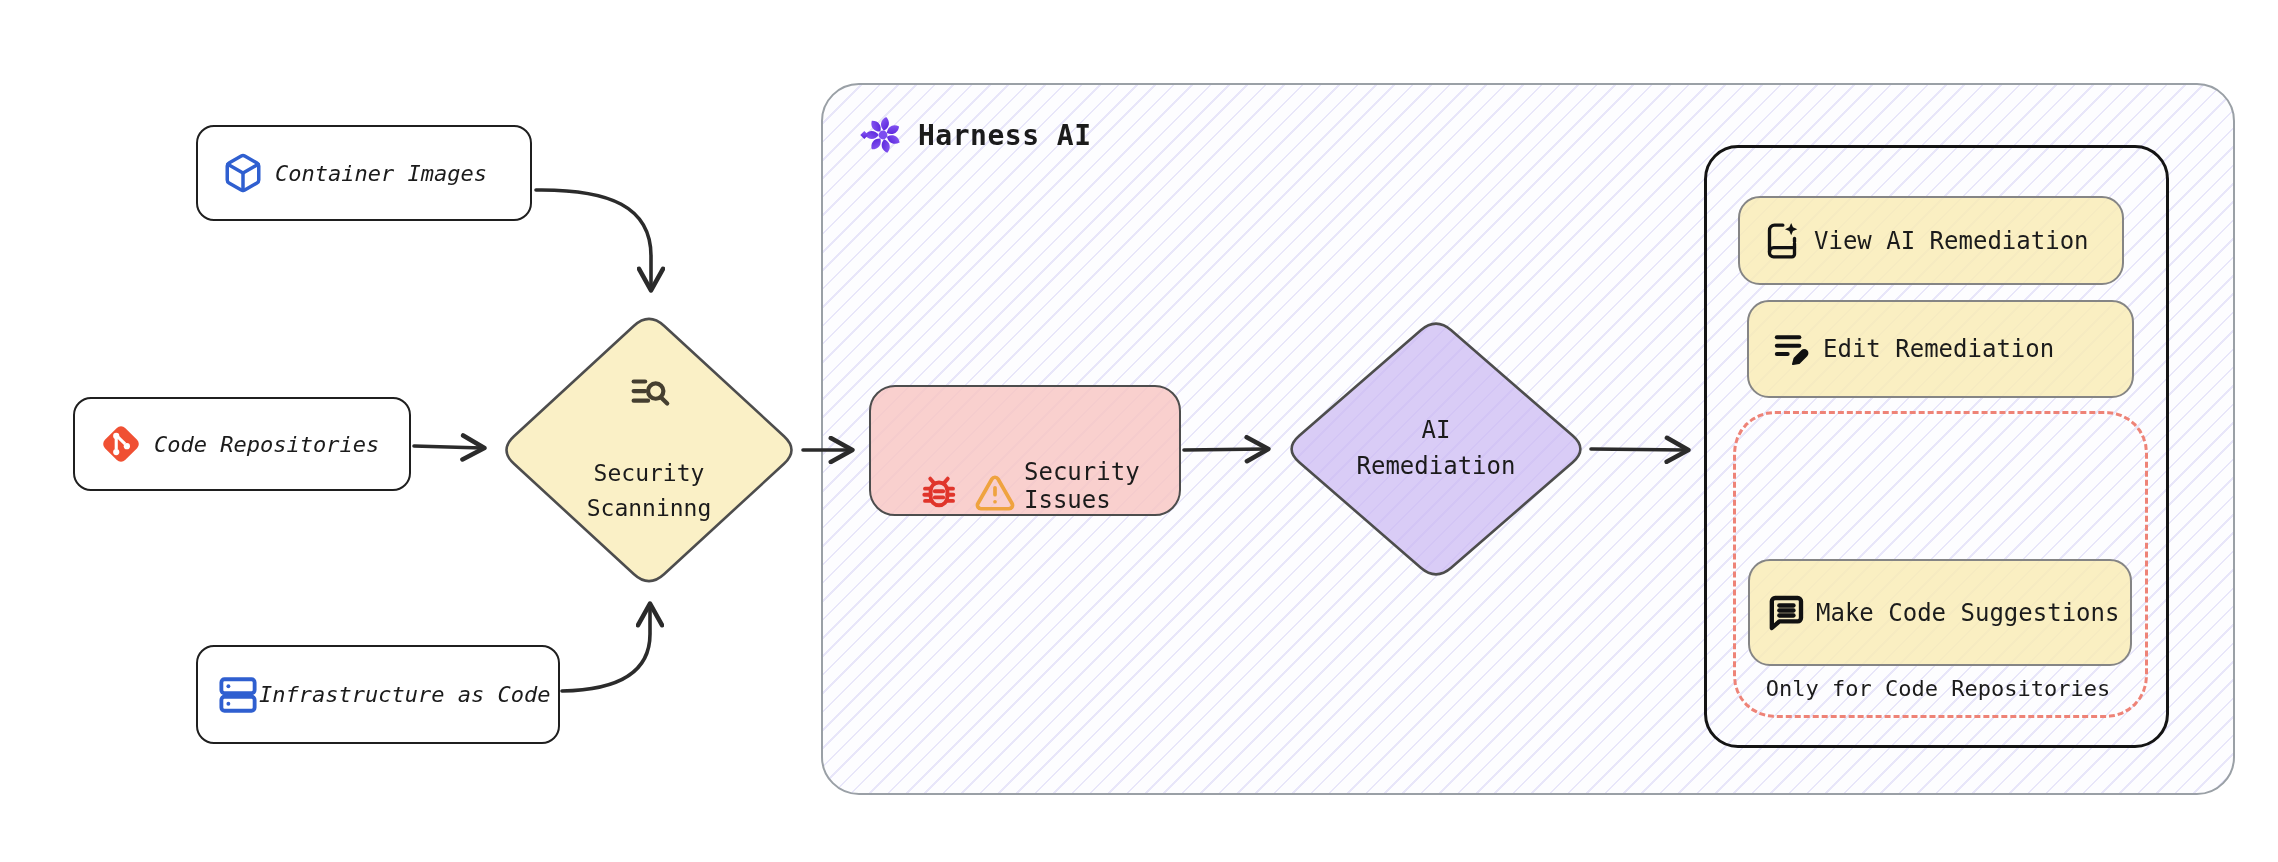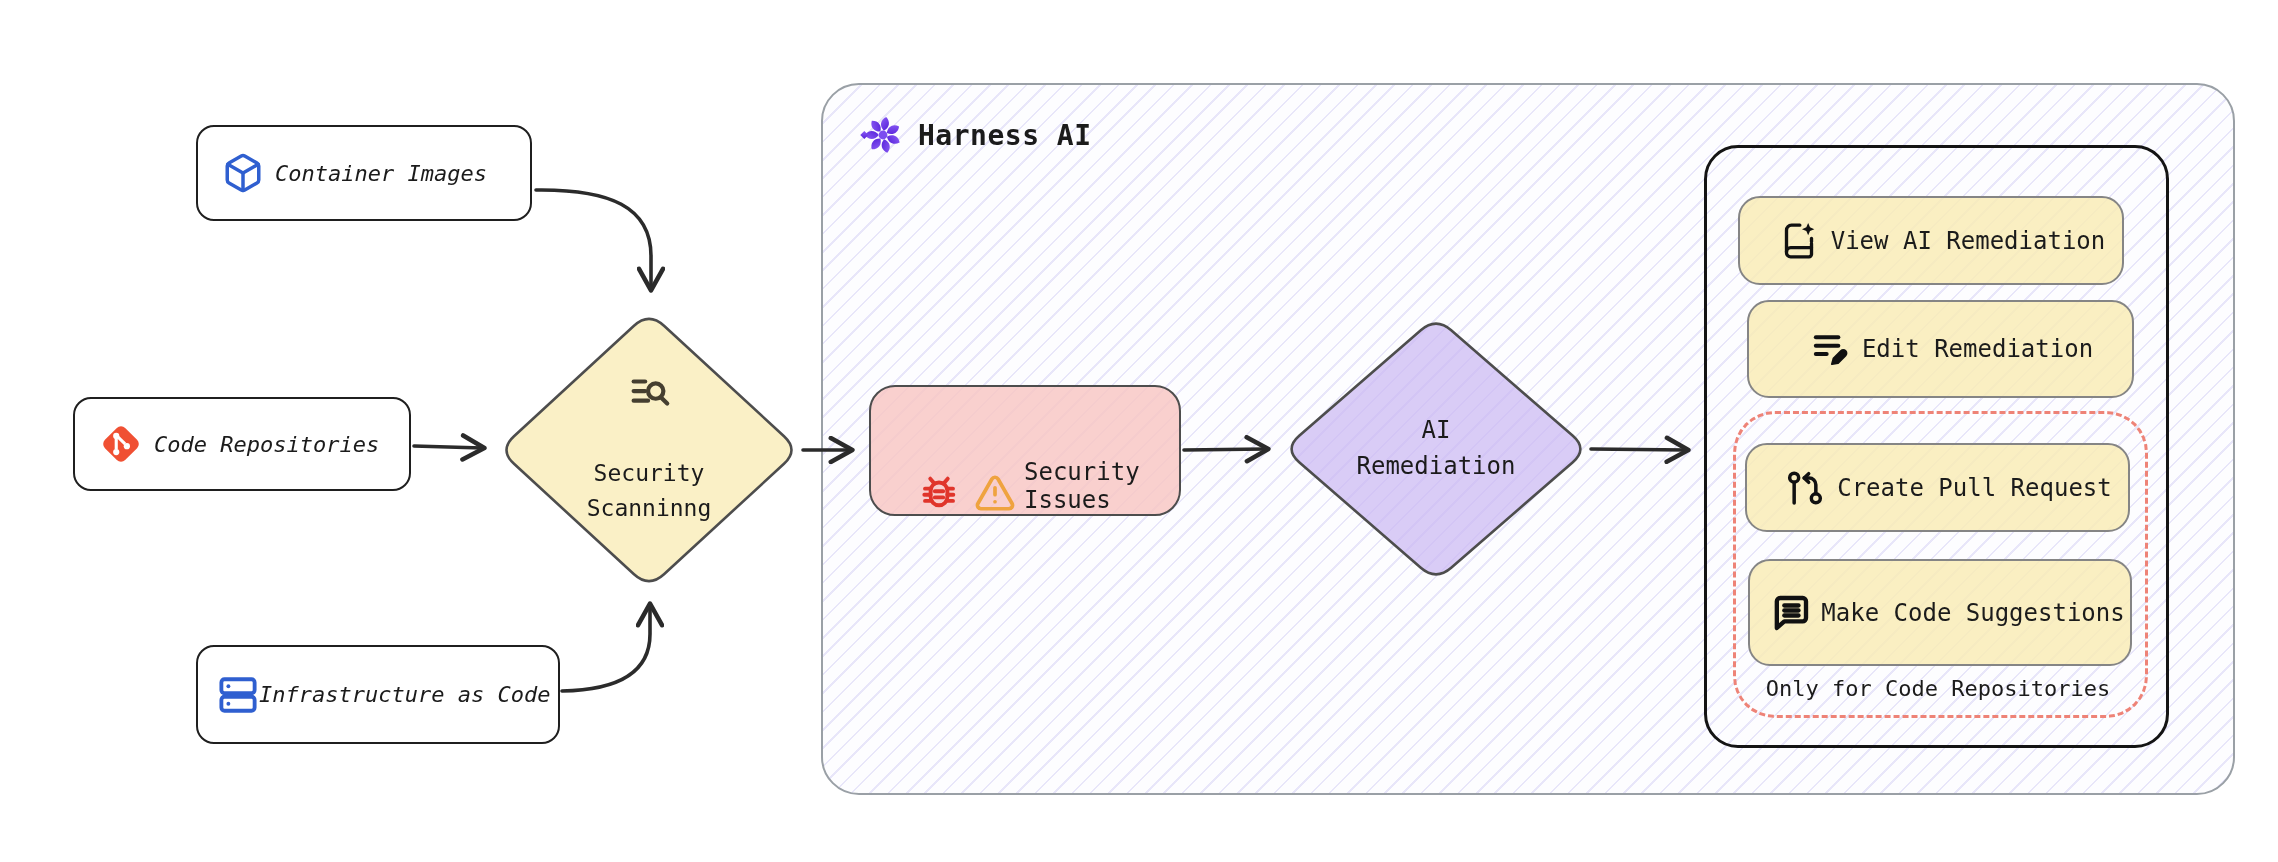--- a/index.html
+++ b/index.html
@@ -36,21 +36,21 @@
     border:2.5px solid #4d4d4d;border-radius:26px;background:rgba(248,198,195,0.82);
     display:flex;flex-direction:row;align-items:flex-end;justify-content:center;gap:8px;z-index:3;padding-left:47px;}
   .issues .icon-row{display:flex;align-items:center;gap:14px;line-height:0;}
   .issues .lbl{font-size:24px;}
 
   
   .panel{position:absolute;left:1704px;top:145px;width:465px;height:603px;box-sizing:border-box;
     border:3.5px solid #141414;border-radius:34px;background:transparent;z-index:3;}
   .action-btn{position:absolute;display:flex;align-items:center;gap:12px;box-sizing:border-box;
     background:rgba(249,235,180,0.82);border:2px solid #858585;border-radius:22px;
-    padding-left:22px;z-index:4;justify-content:center;}
+    padding-left:22px;z-index:4;}
   .action-btn .lbl{font-size:24px;white-space:nowrap;}
   #btn-view{left:1738px;top:196px;width:386px;height:89px;}
   #btn-edit{left:1739px;top:300px;width:387px;height:98px;margin-left:8px;}
   #btn-pr{left:1745px;top:443px;width:385px;height:89px;}
   #btn-suggest{left:1748px;top:559px;width:384px;height:107px;padding-left:16px;gap:10px;}
   .restricted{position:absolute;left:1733px;top:411px;width:415px;height:307px;box-sizing:border-box;
     border:3px dashed #ee8377;border-radius:42px;z-index:3;}
   .restricted-note{position:absolute;transform:translate(-50%,-50%);left:1938px;top:688px;
     font-size:22px;white-space:nowrap;z-index:4;}
 
@@ -211,32 +211,20 @@
       <svg width="40" height="40" viewBox="0 0 24 24" fill="none" stroke="#111111" stroke-width="2.4" stroke-linecap="round" stroke-linejoin="round">
         <path d="M3.5 5H17"></path>
           <path d="M3.5 10H17"></path>
           <path d="M3.5 15h6.5"></path>
         <path d="M13.2 21l.9-3.3 4.5-4.5a1.9 1.9 0 0 1 2.7 2.7l-4.5 4.5Z" fill="#111111" stroke-width="1.2"></path>
       </svg>
     </span>
     <span class="lbl">Edit Remediation</span>
   </div>
 
-  <div class="action-btn" id="btn-pr">
-    <span class="icon">
-      <svg width="40" height="40" viewBox="0 0 24 24" fill="none" stroke="#111111" stroke-width="2.1" stroke-linecap="round" stroke-linejoin="round">
-        <circle cx="5.5" cy="5.8" r="2.7"></circle>
-          <path d="M5.5 8.6V21"></path>
-        <circle cx="18.5" cy="18.2" r="2.7"></circle>
-        <path d="M18.5 15.4V10a4 4 0 0 0-4-4h-3"></path>
-        <path d="m14.2 3.4-2.7 2.6 2.7 2.6"></path>
-      </svg>
-    </span>
-    <span class="lbl">Create Pull Request</span>
-  </div>
 
   <div class="action-btn" id="btn-suggest">
     <span class="icon">
       <svg width="40" height="40" viewBox="0 0 24 24" fill="none" stroke="#111111" stroke-width="2.6" stroke-linecap="round" stroke-linejoin="round">
         <path d="M21 15a2 2 0 0 1-2 2H8l-4.5 4V5a2 2 0 0 1 2-2H19a2 2 0 0 1 2 2Z"></path>
         <path d="M8 7.5h8.5"></path>
           <path d="M8 10.5h8.5"></path>
           <path d="M8 13.5h8.5"></path>
       </svg>
     </span>

